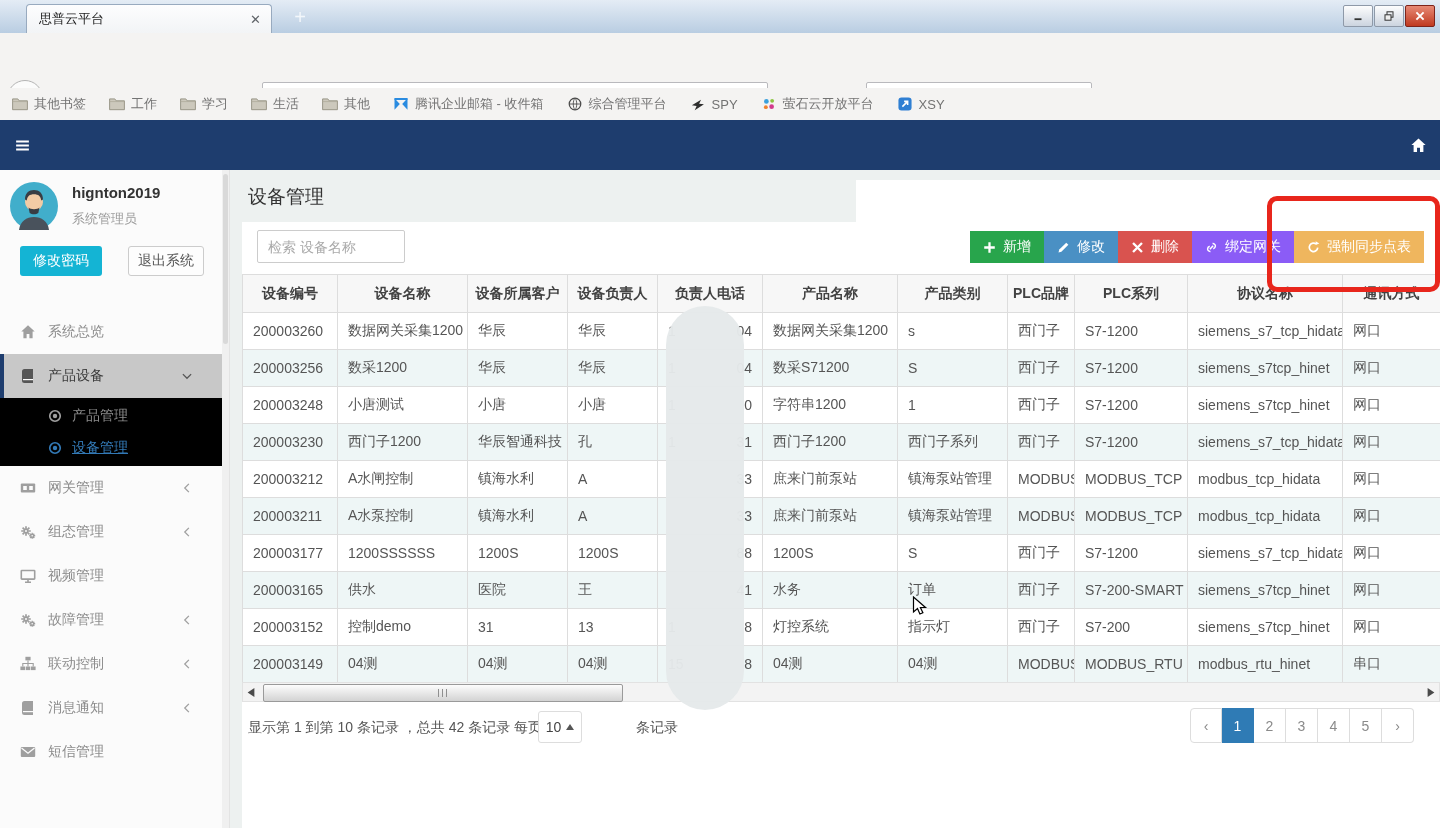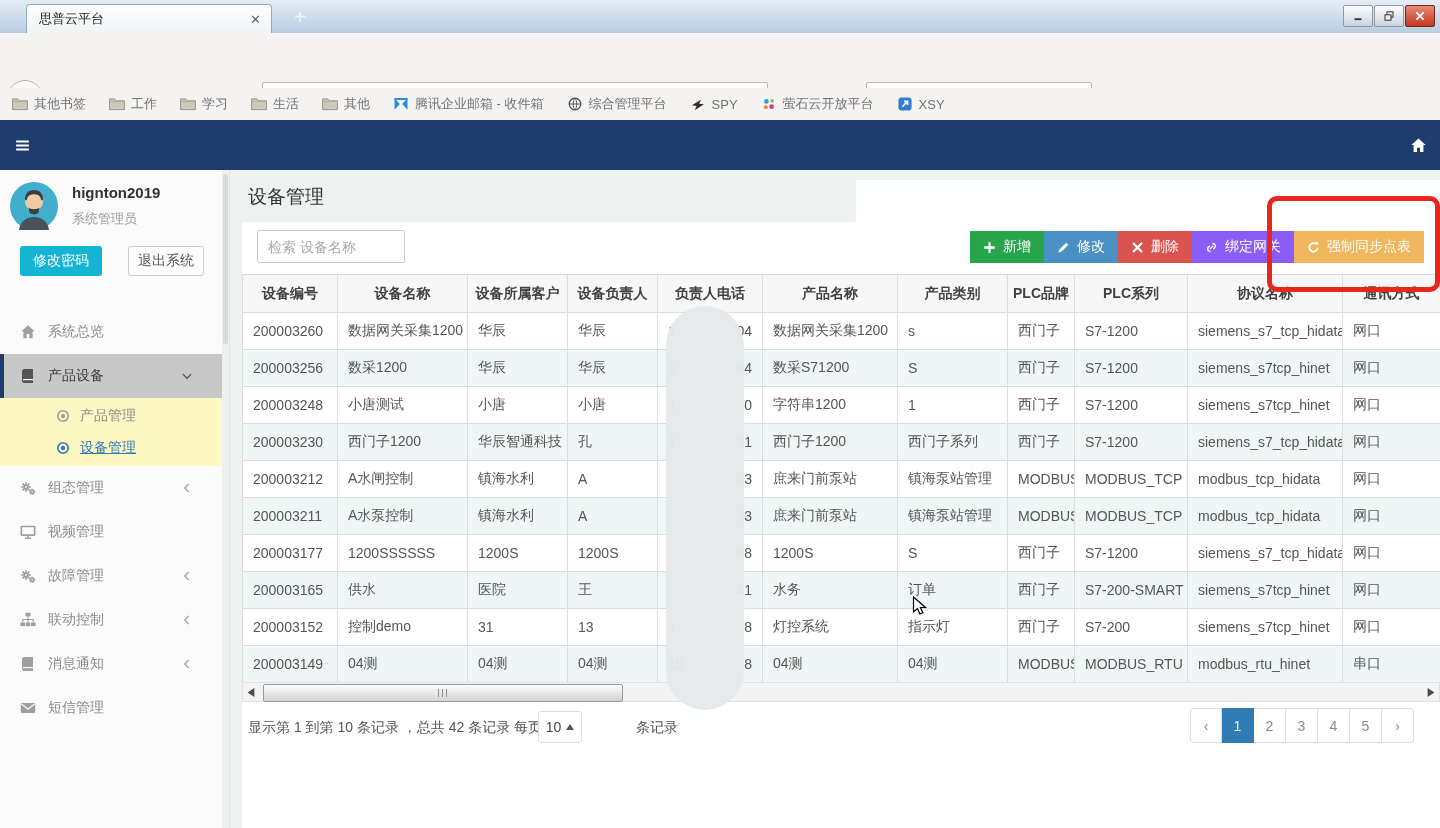--- a/index.html
+++ b/index.html
@@ -64,21 +64,21 @@
   .btn-pass{position:absolute;left:20px;top:76px;width:82px;height:30px;background:#14b4d4;color:#fff;border:none;border-radius:3px;font-size:14px;font-family:inherit;}
   .btn-logout{position:absolute;left:128px;top:76px;width:76px;height:30px;background:#fdfdfd;color:#555;border:1px solid #ccc;border-radius:3px;font-size:14px;font-family:inherit;}
   .side-menu{position:absolute;left:0;top:140px;width:223px;}
   .side-item{position:relative;height:44px;display:flex;align-items:center;padding-left:20px;color:#8c8c8c;}
   .side-item .icon{width:16px;height:16px;color:#9f9f9f;margin-right:12px;flex:none;}
   .side-item .lbl{font-size:14px;}
   .side-item .chev{position:absolute;right:18px;width:12px;height:12px;color:#9f9f9f;}
   .side-item.active{background:#c8c8c8;border-left:4px solid #1e3d6e;padding-left:16px;}
   .side-item.active .lbl{color:#3c3c3c;}
   .side-item.active .icon{color:#555;}
-  .side-sub{background:#fef9c3;padding:2px 12px;}
+  .side-sub{background:#000000;padding:2px 4px;}
   .sub-item{height:32px;display:flex;align-items:center;padding-left:44px;color:#8c8c8c;}
   .sub-item .icon{width:14px;height:14px;margin-right:10px;color:#9f9f9f;}
   .sub-item .lbl{font-size:14px;}
   .sub-item.active{color:#337ab7;}
   .sub-item.active .icon{color:#337ab7;}
   .sub-item.active .lbl{text-decoration:underline;}
 
   
   .content{position:absolute;left:230px;top:170px;width:1210px;height:658px;background:#edf1f0;overflow:hidden;}
   .white-tr{position:absolute;left:626px;top:10px;width:584px;height:42px;background:#fff;}
@@ -432,20 +432,35 @@
           </div>
           <div class="sub-item active">
             <span class="icon">
               <svg viewBox="0 0 16 16">
                 <circle cx="8" cy="8" r="6" fill="none" stroke="currentColor" stroke-width="1.9"></circle>
                 <circle cx="8" cy="8" r="2.5" fill="currentColor"></circle>
               </svg>
             </span>
             <span class="lbl">设备管理</span>
           </div>
+        </div>
+        <div class="side-item">
+          <span class="icon">
+            <svg viewBox="0 0 16 16">
+              <rect x="0.8" y="3.4" width="14.4" height="9.2" rx="1" fill="currentColor"></rect>
+              <rect x="3.2" y="6" width="3.6" height="4" fill="#fbfbfb"></rect>
+              <rect x="9.2" y="6" width="3.6" height="4" fill="#fbfbfb"></rect>
+            </svg>
+          </span>
+          <span class="lbl">网关管理</span>
+          <span class="icon chev">
+            <svg viewBox="0 0 16 16">
+              <path d="M10.5 2.5 5 8l5.5 5.5" fill="none" stroke="currentColor" stroke-width="1.7"></path>
+            </svg>
+          </span>
         </div>
         <div class="side-item">
           <span class="icon">
             <svg viewBox="0 0 16 16">
               <g stroke="currentColor" fill="none">
                 <path d="M6 2.2v9.6M1.2 7h9.6M2.6 3.6l6.8 6.8M9.4 3.6 2.6 10.4" stroke-width="1.7"></path>
                 <path d="M12.2 8.8v6M9.2 11.8h6M10.1 9.7l4.2 4.2M14.3 9.7l-4.2 4.2" stroke-width="1.4"></path>
               </g>
               <circle cx="6" cy="7" r="2.4" fill="currentColor"></circle>
               <circle cx="12.2" cy="11.8" r="1.8" fill="currentColor"></circle>

